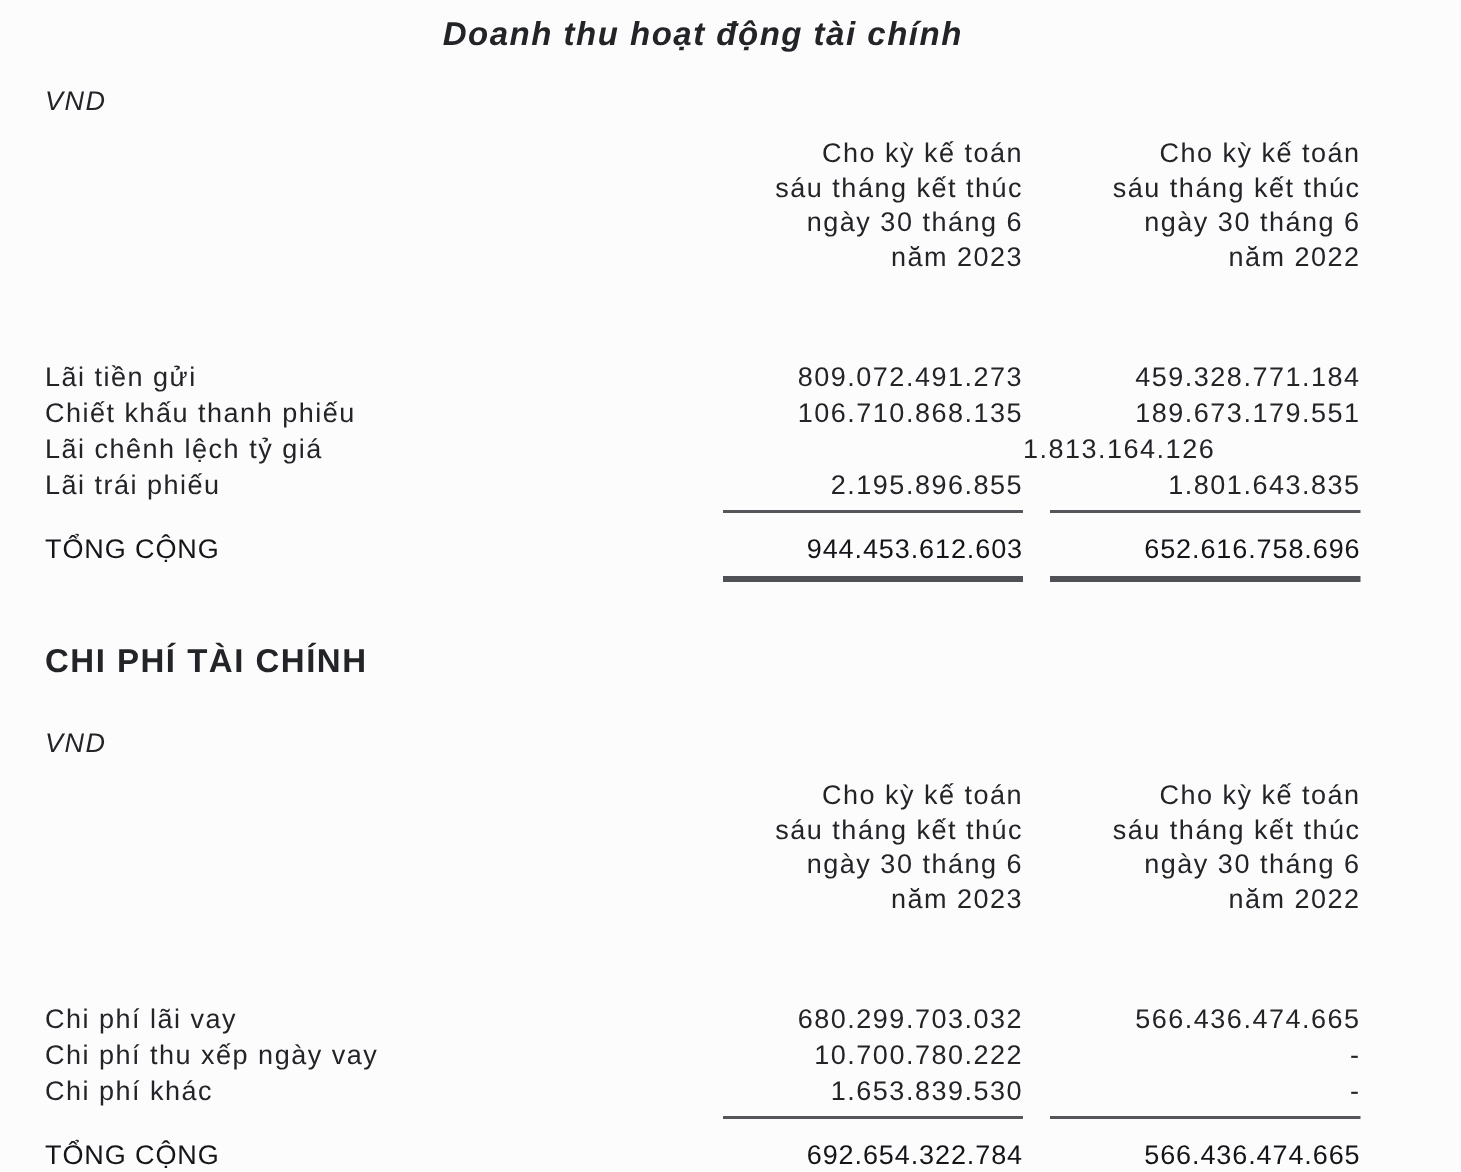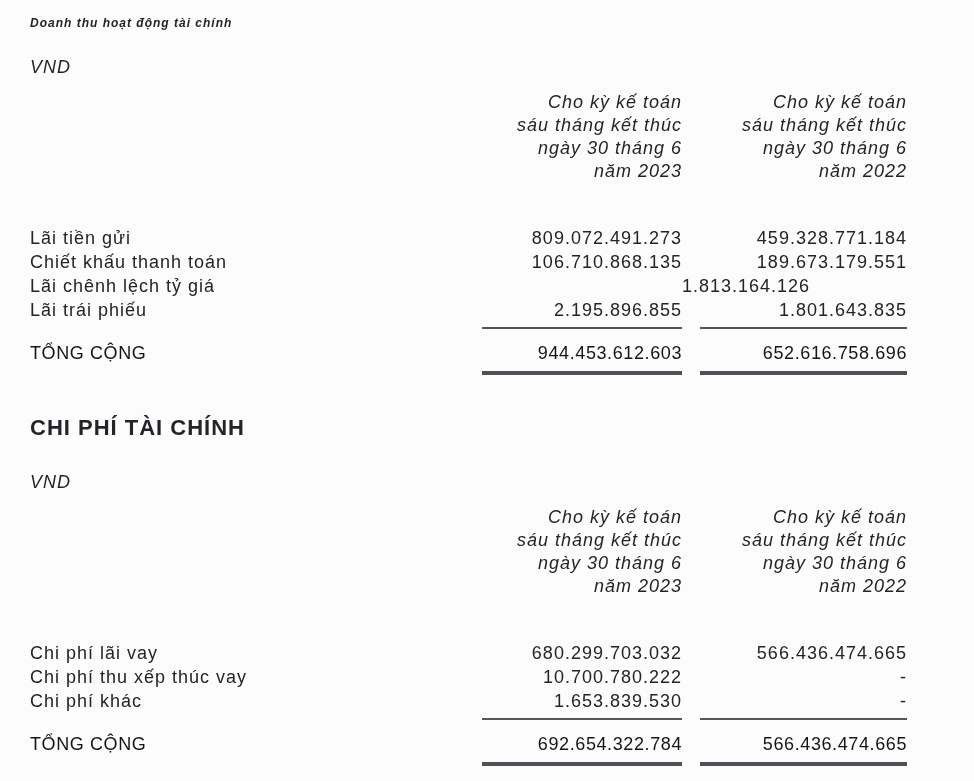--- a/index.html
+++ b/index.html
@@ -22,43 +22,43 @@
     box-sizing: border-box;
   }
   .grid {
     display: grid;
     grid-template-columns: 1fr 200px 18px 207px;
     align-items: end;
   }
   .sec-heading-italic {
     font-weight: bold;
     font-style: italic;
-    font-size: 12px;
+    font-size: 22px;
     line-height: 22px;
+    text-align: center;
   }
   .sec-heading-caps {
     font-weight: bold;
     font-size: 22px;
     line-height: 22px;
     margin-top: 42px;
   }
   .currency-row {
     text-align: left;
     font-style: italic;
     line-height: 22px;
     margin-top: 22px;
   }
   .currency-row.second { margin-top: 32px; }
   .header-row { margin-top: 13px; }
   .col-header {
-    font-style: italic;
     text-align: right;
     line-height: 23px;
   }
-  .data-rows { margin-top: 43px; }
+  .data-rows { margin-top: 56px; }
   .data-row { line-height: 24px; }
   .label { text-align: left; }
   .num { text-align: right; font-variant-numeric: tabular-nums; }
   .rule-row { line-height: 0; }
   .rule {
     height: 0;
     border-top: 2px solid #55565a;
     margin-top: 5px;
   }
   .rule.thick {
@@ -101,21 +101,21 @@
     </div>
 
     <div class="data-rows">
       <div class="grid data-row">
         <div class="label">Lãi tiền gửi</div>
         <div class="num">809.072.491.273</div>
         <div></div>
         <div class="num">459.328.771.184</div>
       </div>
       <div class="grid data-row">
-        <div class="label">Chiết khấu thanh toán</div>
+        <div class="label">Chiết khấu thanh phiếu</div>
         <div class="num">106.710.868.135</div>
         <div></div>
         <div class="num">189.673.179.551</div>
       </div>
       <div class="grid data-row">
         <div class="label">Lãi chênh lệch tỷ giá</div>
         <div></div>
         <div class="num">1.813.164.126</div>
       </div>
       <div class="grid data-row">
@@ -166,21 +166,21 @@
     </div>
 
     <div class="data-rows">
       <div class="grid data-row">
         <div class="label">Chi phí lãi vay</div>
         <div class="num">680.299.703.032</div>
         <div></div>
         <div class="num">566.436.474.665</div>
       </div>
       <div class="grid data-row">
-        <div class="label">Chi phí thu xếp thúc vay</div>
+        <div class="label">Chi phí thu xếp ngày vay</div>
         <div class="num">10.700.780.222</div>
         <div></div>
         <div class="num">-</div>
       </div>
       <div class="grid data-row">
         <div class="label">Chi phí khác</div>
         <div class="num">1.653.839.530</div>
         <div></div>
         <div class="num">-</div>
       </div>

